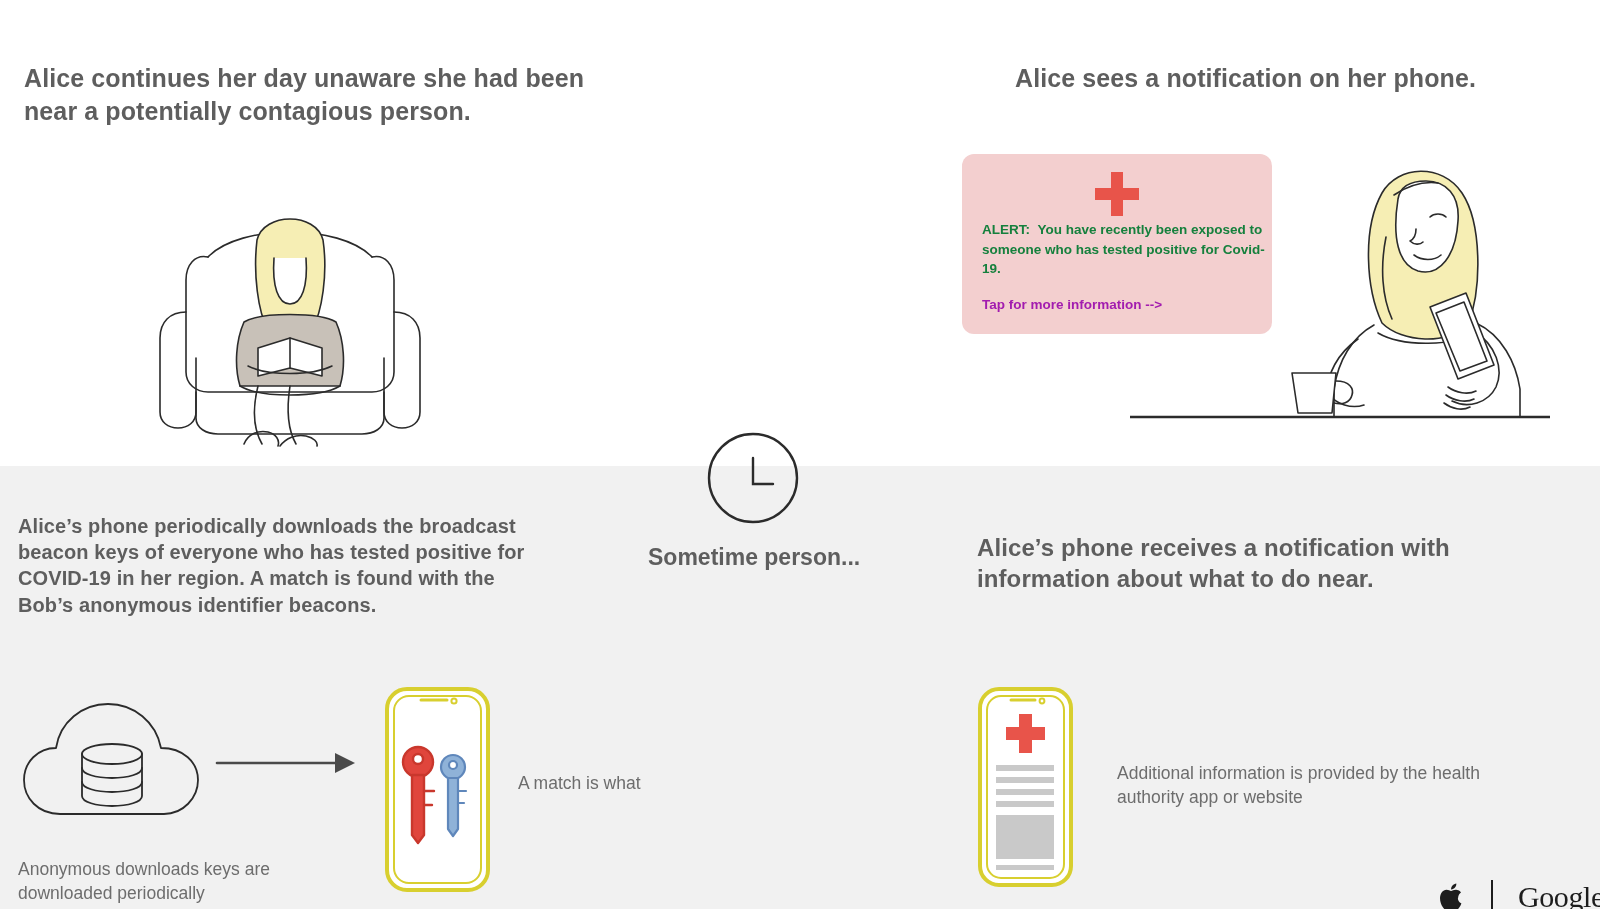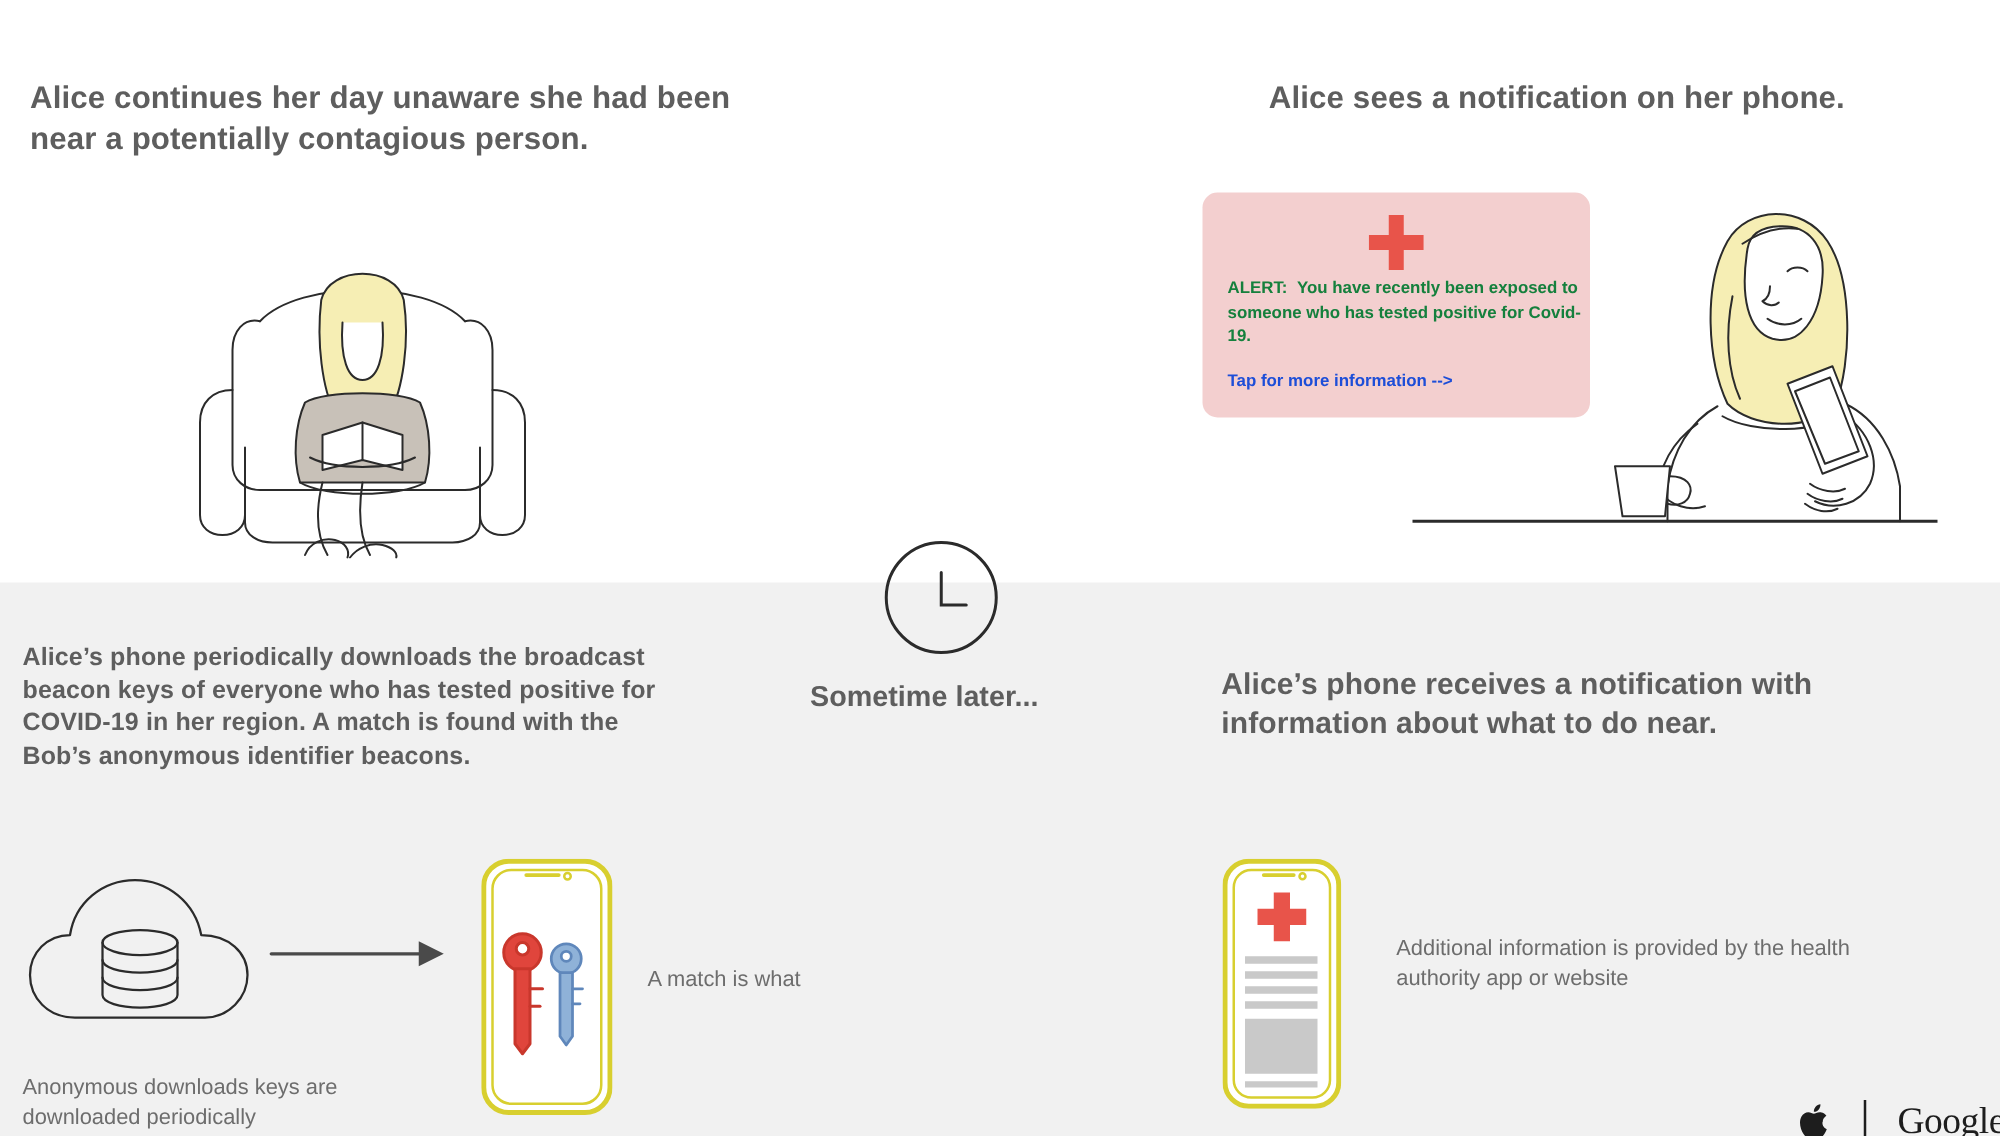--- a/index.html
+++ b/index.html
@@ -109,32 +109,32 @@
     font-weight: bold;
     color: #15803d;
     line-height: 1.45;
   }
   .alert-tap {
     position: absolute;
     left: 982px; top: 265px;
     width: 285px;
     font-size: 13.5px;
     font-weight: bold;
-    color: #1d4ed8;
+    color: #a21caf;
   }
   
   .caption {
     position: absolute;
     color: #6d6d6d;
     font-size: 17.5px;
     line-height: 1.35;
   }
   #cap-match { left: 518px; top: 740px; width: 130px; }
   #cap-downloads { left: 18px; top: 826px; width: 300px; }
-  #cap-additional { left: 1117px; top: 715px; width: 380px; }
+  #cap-additional { left: 1117px; top: 730px; width: 380px; }
   
   .logos {
     position: absolute;
     left: 1440px; top: 848px;
     display: flex;
     align-items: center;
     gap: 25px;
   }
   .logo-apple { width: 26px; height: 32px; display: block; }
   .logo-divider {
@@ -239,21 +239,21 @@
       <path d="M206 244 C220 244 224 252 222 258 C220 266 212 268 204 266"></path>
     </svg>
   </div>
 
   <div class="clock">
     <svg viewBox="0 0 92 92" width="92" height="92" fill="none" stroke="#2b2b2b" stroke-width="2.4" stroke-linecap="round">
       <circle cx="46" cy="46" r="44"></circle>
       <path d="M46 26 L46 52 L66 52"></path>
     </svg>
   </div>
-  <div id="later-label">Sometime later...</div>
+  <div id="later-label">Sometime person...</div>
 
   <div class="head" id="head-botleft">Alice’s phone periodically downloads the broadcast beacon keys of everyone who has tested positive for COVID-19 in her region. A match is found with the Bob’s anonymous identifier beacons.</div>
 
   <div class="ill" id="ill-cloud">
     <svg viewBox="0 0 200 135" width="200" height="135" fill="none" stroke="#2b2b2b" stroke-width="1.8" stroke-linecap="round" stroke-linejoin="round">
       <path d="M42 122 C20 122 6 106 6 88 C6 70 20 56 38 56 C42 30 64 12 90 12 C116 12 138 30 143 56 C165 56 180 70 180 88 C180 106 165 122 146 122 Z"></path>
       <ellipse cx="94" cy="62" rx="30" ry="10"></ellipse>
       <path d="M64 62 L64 104 C64 110 78 114 94 114 C110 114 124 110 124 104 L124 62"></path>
       <path d="M64 76 C64 82 78 86 94 86 C110 86 124 82 124 76"></path>
       <path d="M64 90 C64 96 78 100 94 100 C110 100 124 96 124 90"></path>

